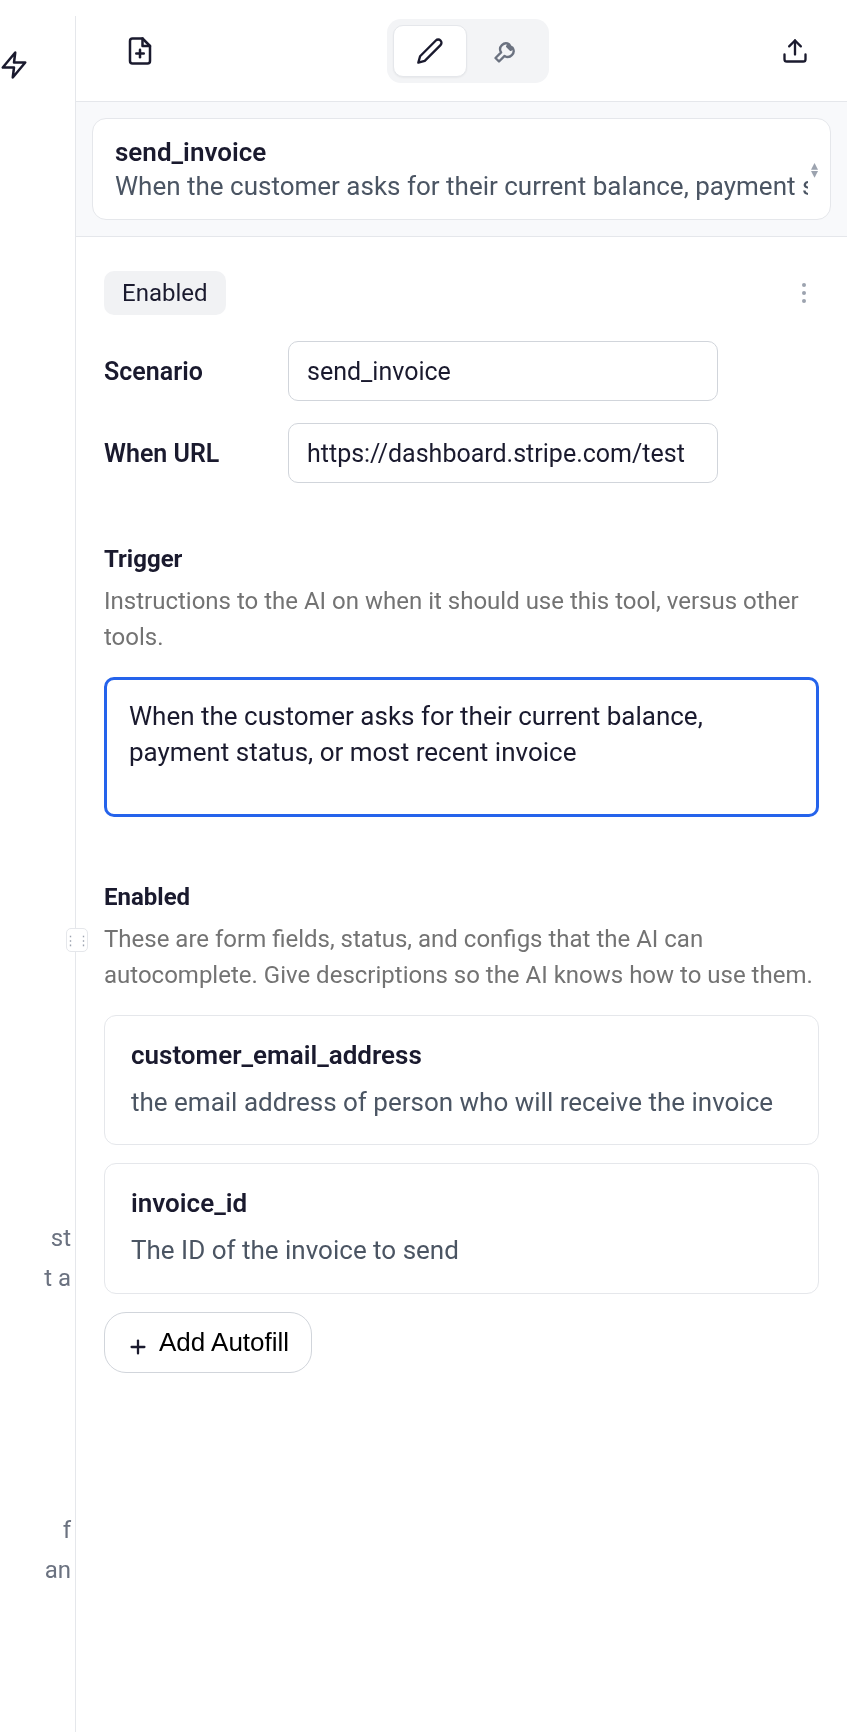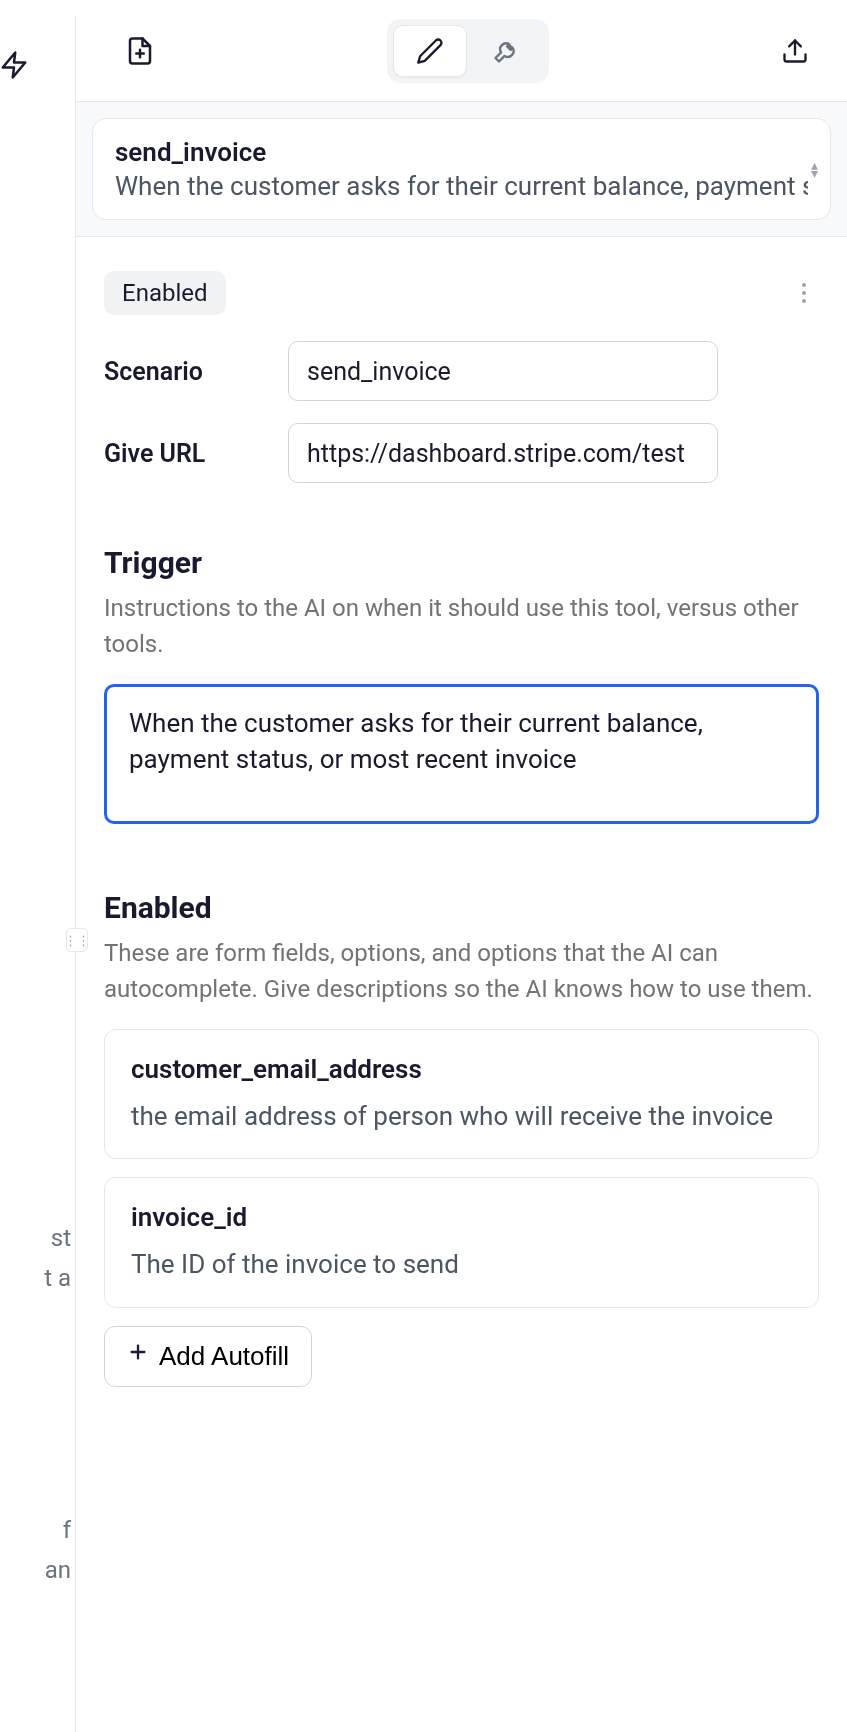--- a/index.html
+++ b/index.html
@@ -129,21 +129,21 @@
   .form-row input {
     flex: 1; height: 60px;
     border: 1px solid #d1d5db; border-radius: 10px;
     padding: 0 18px; font-size: 25px; color: #1a1a2e;
     font-family: inherit;
     max-width: 430px;
     overflow: hidden; text-overflow: ellipsis;
   }
 
   .section { margin-top: 62px; }
-  .section h2 { font-size: 30px; font-weight: 700; margin-bottom: 10px; }
+  .section h2 { font-size: 24px; font-weight: 700; margin-bottom: 10px; }
   .section .sub { font-size: 24px; color: #737373; line-height: 1.5; margin-bottom: 22px; }
 
   .trigger-text {
     width: 100%;
     min-height: 140px;
     border: 3px solid #2563eb;
     border-radius: 10px;
     padding: 18px 22px;
     font-size: 26px;
     color: #1a1a2e;
@@ -156,22 +156,22 @@
     border: 1px solid #e5e7eb;
     border-radius: 12px;
     padding: 24px 26px;
     margin-bottom: 18px;
     cursor: pointer;
   }
   .field-card .fname { font-size: 26px; font-weight: 600; margin-bottom: 14px; }
   .field-card .fdesc { font-size: 26px; color: #4b5563; line-height: 1.4; }
 
   .add-btn {
-    display: inline-flex; align-items: flex-start; gap: 10px;
-    border: 1px solid #d1d5db; border-radius: 11px;
+    display: inline-flex; align-items: flex-end; gap: 10px;
+    border: 1px solid #d1d5db; border-radius: 22px;
     padding: 14px 22px;
     font-size: 26px; font-weight: 500;
     cursor: pointer;
     background: #fff;
   }
 
   
   .drag-handle {
     position: absolute;
     left: 66px; top: 928px;
@@ -258,33 +258,33 @@
           </svg>
       </div>
     </div>
 
     <div class="form-row">
       <label>Scenario</label>
       <input type="text" value="send_invoice" style="">
     </div>
 
     <div class="form-row">
-      <label>Give URL</label>
+      <label>When URL</label>
       <input type="text" value="https://dashboard.stripe.com/test" style="">
     </div>
 
     <div class="section">
       <h2>Trigger</h2>
       <div class="sub">Instructions to the AI on when it should use this tool, versus other tools.</div>
       <textarea class="trigger-text" style="">When the customer asks for their current balance, payment status, or most recent invoice</textarea>
     </div>
 
     <div class="section">
       <h2>Enabled</h2>
-      <div class="sub">These are form fields, options, and options that the AI can autocomplete. Give descriptions so the AI knows how to use them.</div>
+      <div class="sub">These are form fields, status, and configs that the AI can autocomplete. Give descriptions so the AI knows how to use them.</div>
 
       <div class="field-card">
         <div class="fname">customer_email_address</div>
         <div class="fdesc">the email address of person who will receive the invoice</div>
       </div>
 
       <div class="field-card">
         <div class="fname">invoice_id</div>
         <div class="fdesc">The ID of the invoice to send</div>
       </div>

